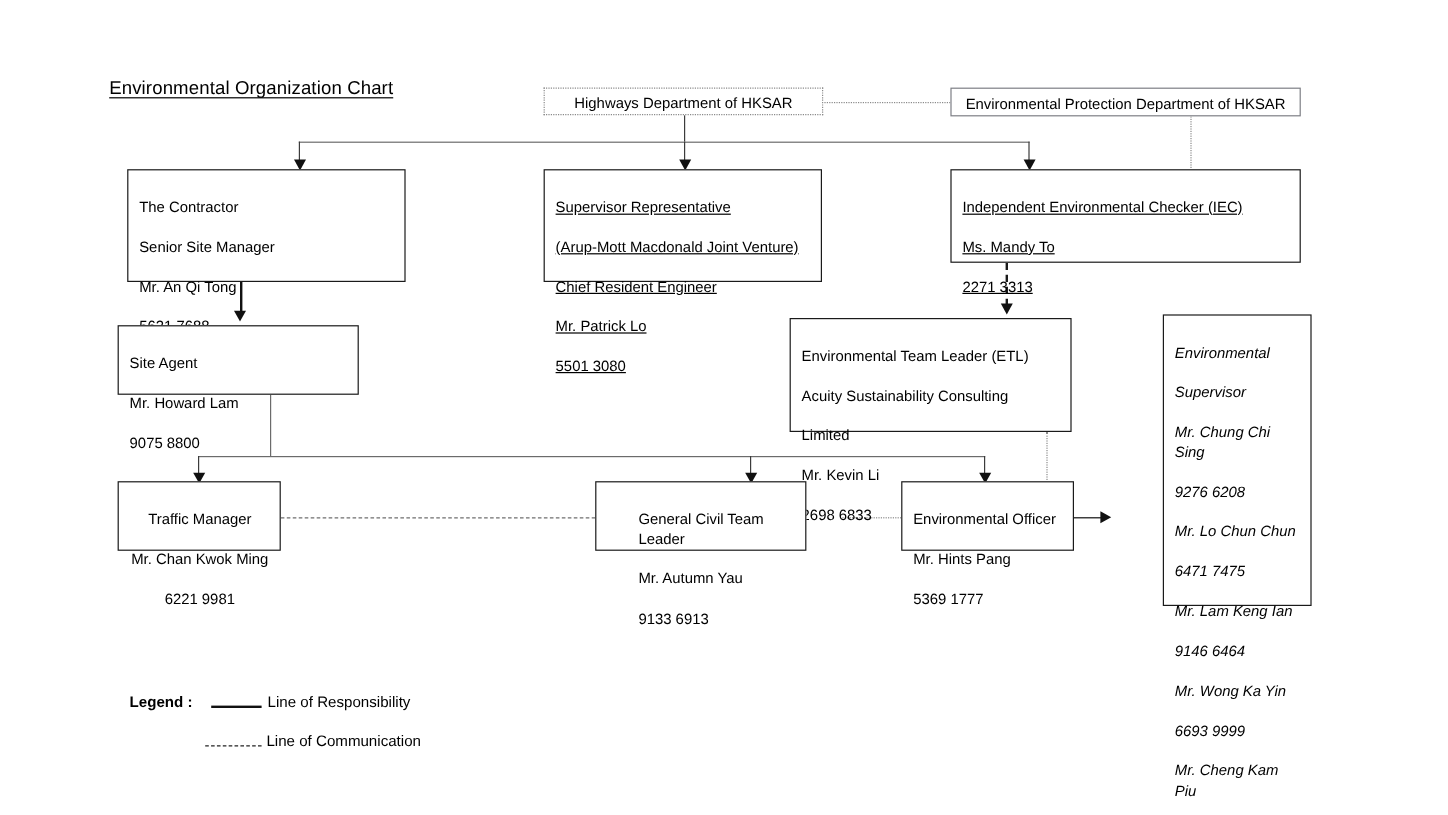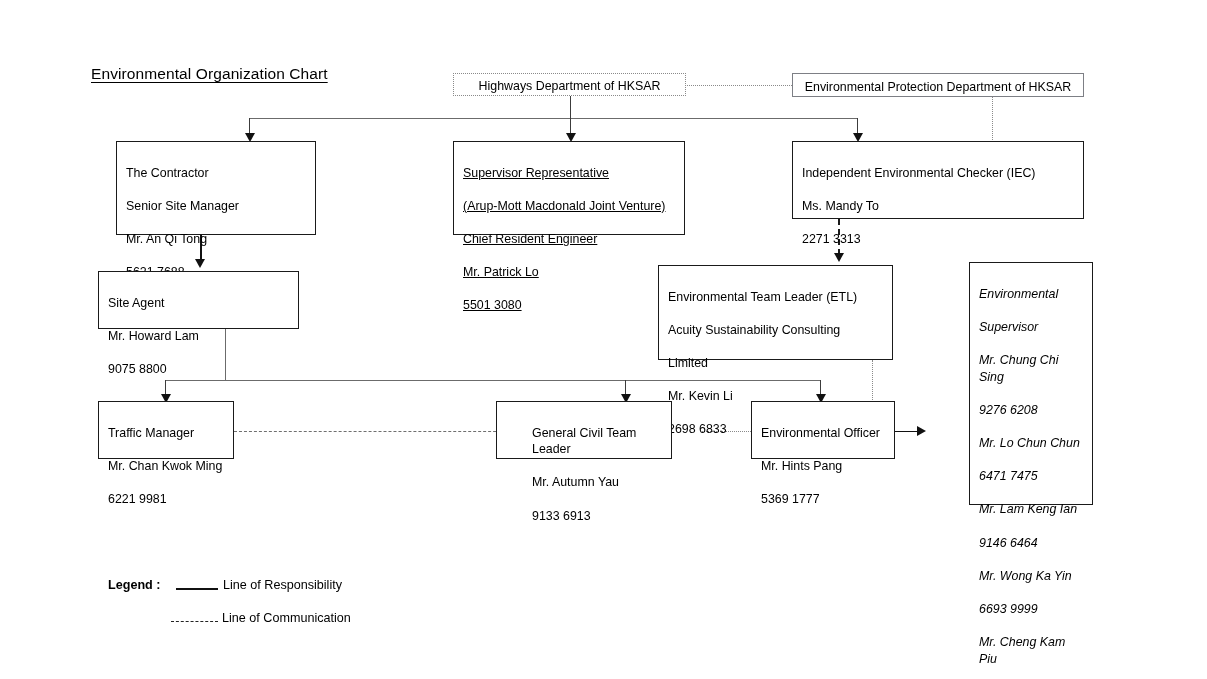--- a/index.html
+++ b/index.html
@@ -177,36 +177,36 @@
   <div class="conn v-dotted" style="left:992px; top:97px; height:43px;"></div>
 
   <div class="node centered dotted-border" style="left:453px; top:73px; width:233px; height:23px;">
     <span class="line">Highways Department of HKSAR</span>
   </div>
 
   <div class="node centered gray-border" style="left:792px; top:73px; width:292px; height:24px;">
     <span class="line">Environmental Protection Department of HKSAR</span>
   </div>
 
-  <div class="node" style="left:116px; top:141px; width:200px; height:94px;">
+  <div class="node" style="left:106px; top:141px; width:232px; height:94px;">
     <span class="line">The Contractor</span>
     <span class="line">Senior Site Manager</span>
     <span class="line">Mr. An Qi Tong</span>
     <span class="line">5621 7688</span>
   </div>
 
   <div class="node" style="left:453px; top:141px; width:232px; height:94px;text-decoration:underline;">
     <span class="line">Supervisor Representative</span>
     <span class="line">(Arup-Mott Macdonald Joint Venture)</span>
     <span class="line">Chief Resident Engineer</span>
     <span class="line">Mr. Patrick Lo</span>
     <span class="line">5501 3080</span>
   </div>
 
-  <div class="node" style="left:792px; top:141px; width:292px; height:78px;">
+  <div class="node" style="left:792px; top:141px; width:292px; height:78px;text-decoration:underline;">
     <span class="line">Independent Environmental Checker (IEC)</span>
     <span class="line">Ms. Mandy To</span>
     <span class="line">2271 3313</span>
   </div>
 
   <div class="conn v-solid-thick" style="left:200px; top:235px; height:27px;"></div>
   <div class="arrow-down" style="left:195px; top:259px;"></div>
 
   <div class="conn v-dashed-heavy" style="left:838px; top:219px; height:36px;"></div>
   <div class="arrow-down" style="left:834px; top:253px;"></div>
@@ -249,21 +249,21 @@
   <div class="arrow-down" style="left:161px; top:394px;"></div>
 
   <div class="conn v-solid" style="left:625px; top:380px; height:17px;"></div>
   <div class="arrow-down" style="left:621px; top:394px;"></div>
 
   <div class="conn v-solid" style="left:820px; top:380px; height:17px;"></div>
   <div class="arrow-down" style="left:816px; top:394px;"></div>
 
   <div class="conn v-dotted" style="left:872px; top:360px; height:40px;"></div>
 
-  <div class="node" style="left:98px; top:401px; width:136px; height:58px;">
+  <div class="node" style="left:98px; top:401px; width:136px; height:58px;text-align:center;">
     <span class="line">Traffic Manager</span>
     <span class="line">Mr. Chan Kwok Ming</span>
     <span class="line">6221 9981</span>
   </div>
 
   <div class="node" style="left:496px; top:401px; width:176px; height:58px;padding-left:35px;">
     <span class="line">General Civil Team Leader</span>
     <span class="line">Mr. Autumn Yau</span>
     <span class="line">9133 6913</span>
   </div>

